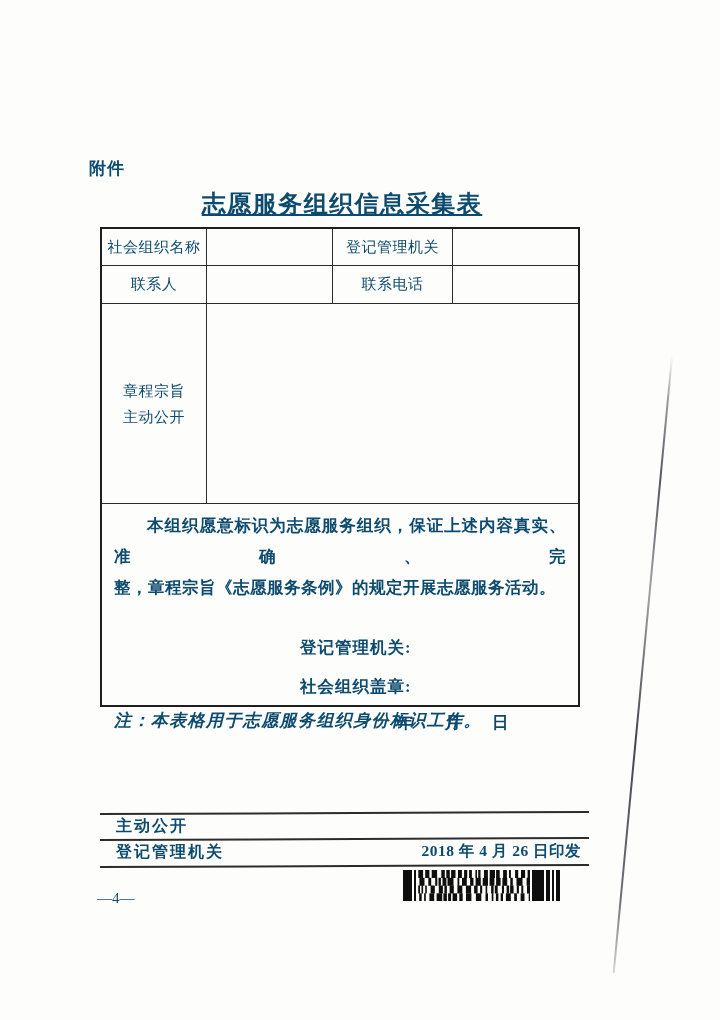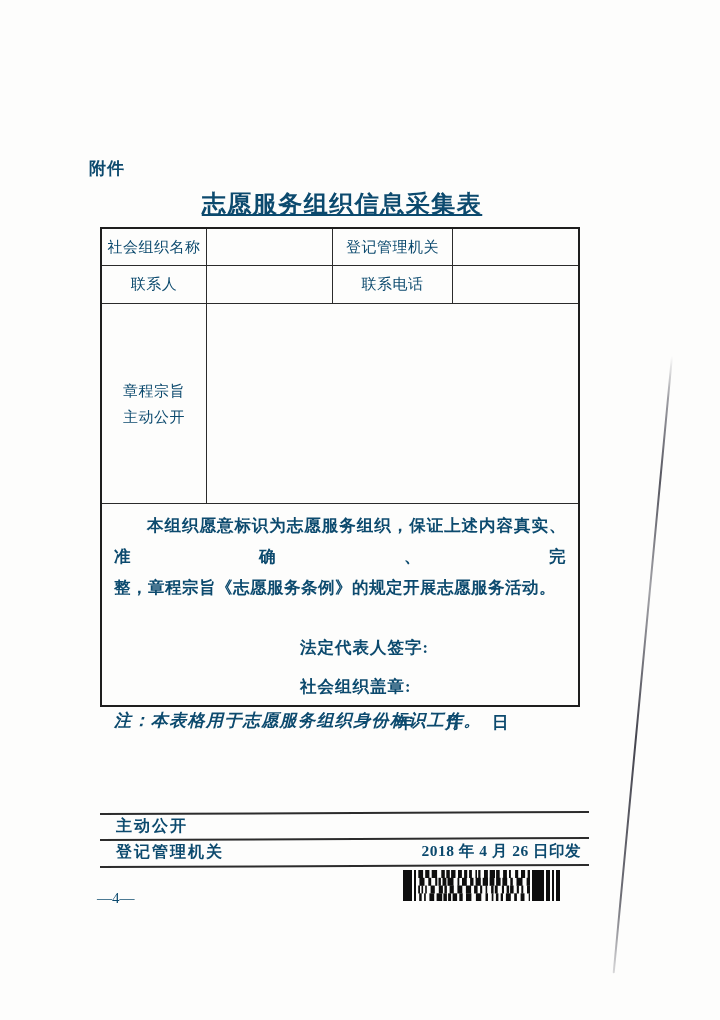--- a/index.html
+++ b/index.html
@@ -107,21 +107,21 @@
     <div class="cell charter-label">
       <div>章程宗旨</div>
       <div>主动公开</div>
     </div>
     <div class="cell charter-value"></div>
 
     <div class="bottom-cell">
       <div class="decl-line decl-1">本组织愿意标识为志愿服务组织，保证上述内容真实、准确、完</div>
       <div class="decl-line decl-2">整，章程宗旨《志愿服务条例》的规定开展志愿服务活动。</div>
       <div class="sig-block">
-        <div>法定代表人签字:</div>
+        <div>登记管理机关:</div>
         <div class="sig-line2">社会组织盖章:</div>
       </div>
       <div class="date-line">
         <span>年</span>
         <span>月</span>
         <span>日</span>
       </div>
     </div>
   </div>
 

